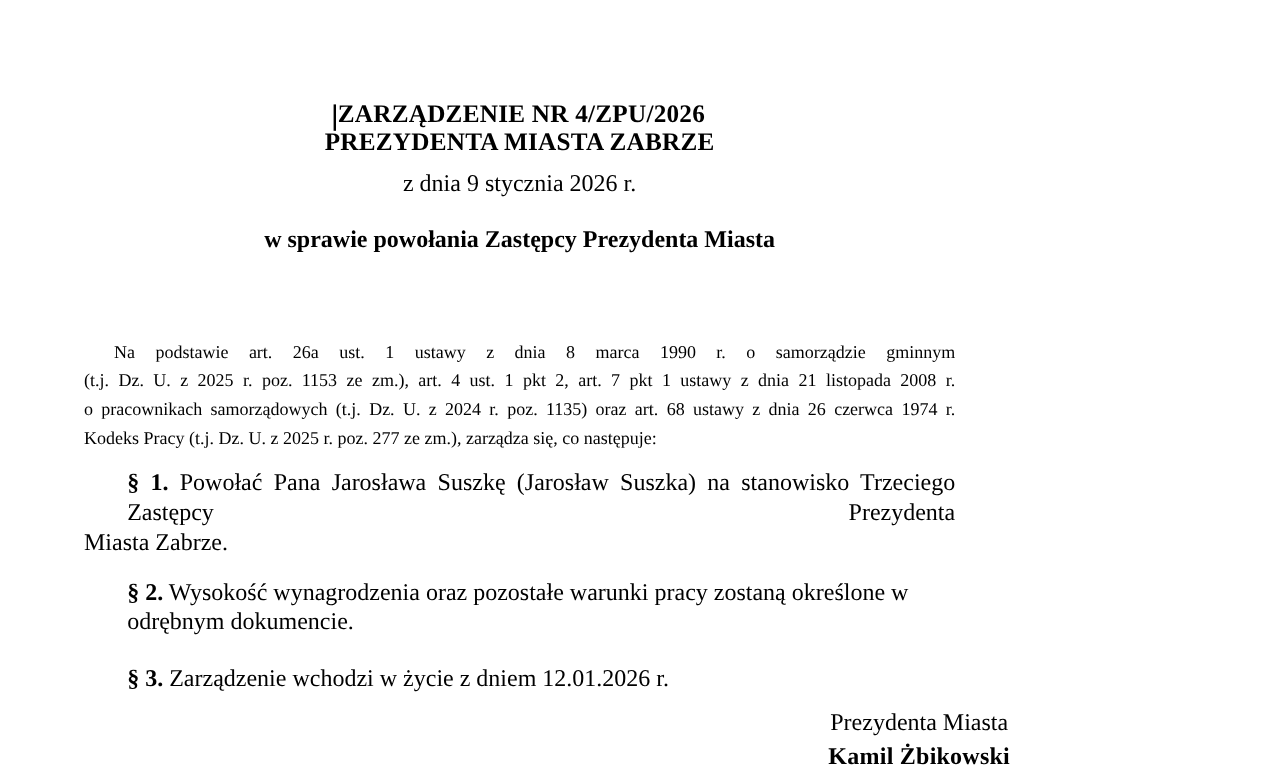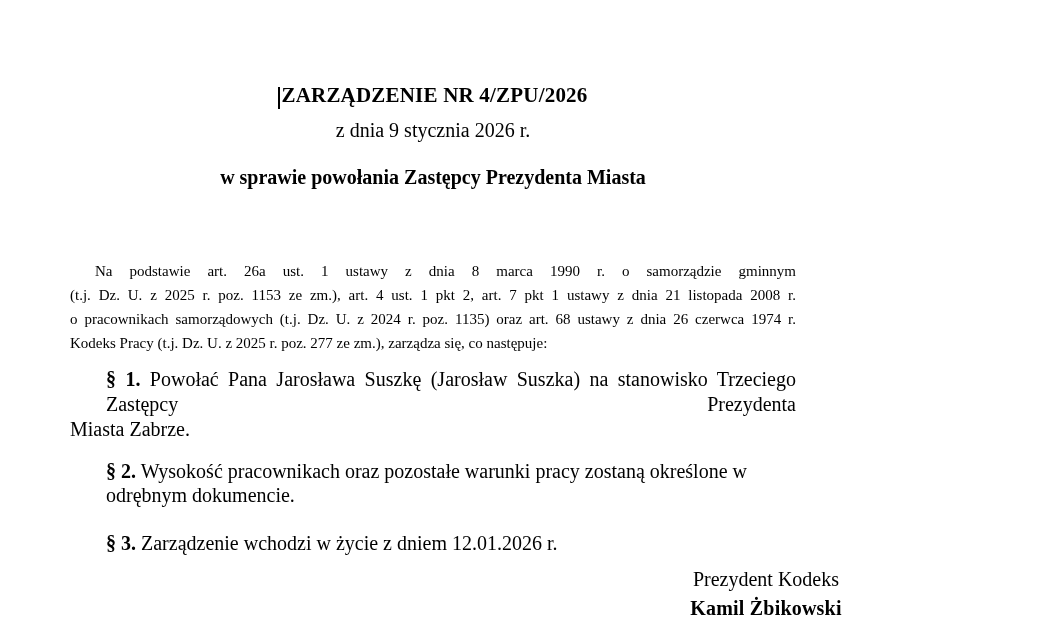--- a/index.html
+++ b/index.html
@@ -98,44 +98,45 @@
     letter-spacing: 0.2px;
   }
 </style>
 </head>
 <body>
 
 <div class="page">
 
   <div class="title">
     <div class="title-line"><span class="caret"></span><span>ZARZĄDZENIE NR 4/ZPU/2026</span></div>
+    <div class="title-line">PREZYDENTA MIASTA ZABRZE</div>
   </div>
 
   <div class="date-line">z dnia 9 stycznia 2026 r.</div>
 
   <div class="subject-line">w sprawie powołania Zastępcy Prezydenta Miasta</div>
 
   <div class="basis">
     <div class="line jfy ind1">Na podstawie art. 26a ust. 1 ustawy z dnia 8 marca 1990 r. o samorządzie gminnym</div>
     <div class="line jfy">(t.j. Dz. U. z 2025 r. poz. 1153 ze zm.), art. 4 ust. 1 pkt 2, art. 7 pkt 1 ustawy z dnia 21 listopada 2008 r.</div>
     <div class="line jfy">o pracownikach samorządowych (t.j. Dz. U. z 2024 r. poz. 1135) oraz art. 68 ustawy z dnia 26 czerwca 1974 r.</div>
     <div class="line">Kodeks Pracy (t.j. Dz. U. z 2025 r. poz. 277 ze zm.), zarządza się, co następuje:</div>
   </div>
 
   <div class="section sec1">
     <div class="line jfy ind2"><b class="marker">§ 1.</b> <span>Powołać Pana Jarosława Suszkę (Jarosław Suszka) na stanowisko Trzeciego Zastępcy Prezydenta</span></div>
     <div class="line">Miasta Zabrze.</div>
   </div>
 
   <div class="section sec2">
-    <div class="line ind2"><b class="marker">§ 2.</b> <span>Wysokość pracownikach oraz pozostałe warunki pracy zostaną określone w odrębnym dokumencie.</span></div>
+    <div class="line ind2"><b class="marker">§ 2.</b> <span>Wysokość wynagrodzenia oraz pozostałe warunki pracy zostaną określone w odrębnym dokumencie.</span></div>
   </div>
 
   <div class="section sec3">
     <div class="line ind2"><b class="marker">§ 3.</b> <span>Zarządzenie wchodzi w życie z dniem 12.01.2026 r.</span></div>
   </div>
 
   <div class="signature">
-    <div class="sig-role">Prezydent Kodeks</div>
+    <div class="sig-role">Prezydenta Miasta</div>
     <div class="sig-name">Kamil Żbikowski</div>
   </div>
 
 </div>
 
 </body></html>

